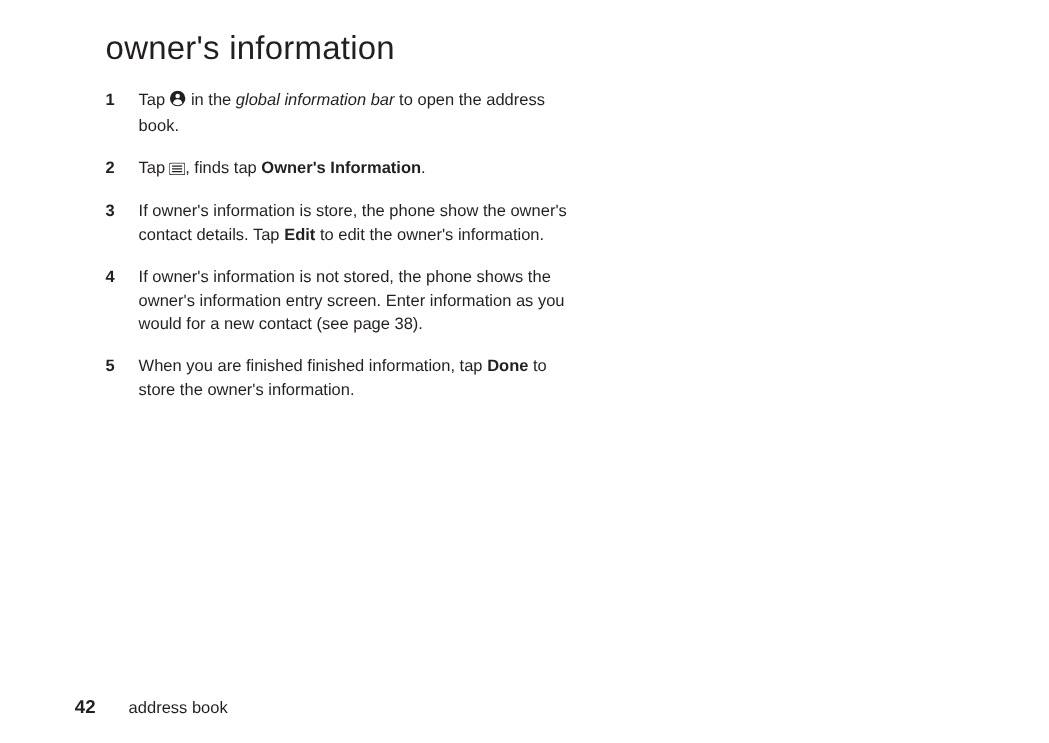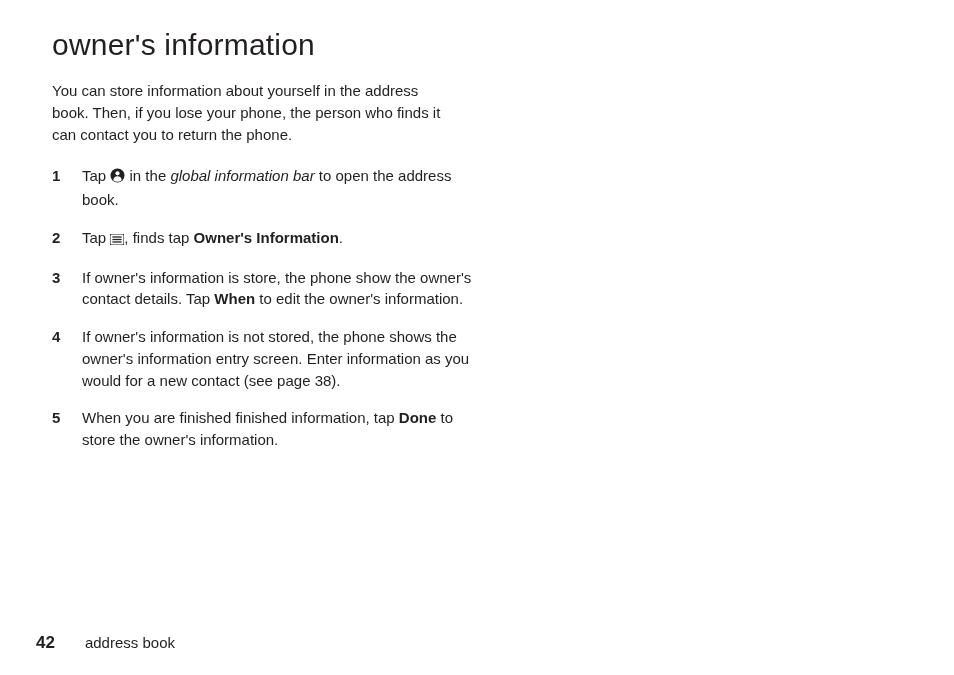--- a/index.html
+++ b/index.html
@@ -10,20 +10,21 @@
     background: #fff;
     width: 954px;
     height: 675px;
     box-sizing: border-box;
     position: relative;
   }
   .page {
     padding: 28px 60px 20px 52px;
     box-sizing: border-box;
     width: 540px;
+    margin-left: 44px;
   }
   h1 {
     font-size: 30px;
     font-weight: 400;
     margin: 0 0 18px 0;
     letter-spacing: 0.2px;
   }
   .intro {
     font-size: 15px;
     line-height: 1.45;
@@ -58,39 +59,38 @@
   .italic {
     font-style: italic;
   }
   .icon {
     display: inline-block;
     vertical-align: -2px;
   }
   .footer {
     position: absolute;
     bottom: 22px;
-    left: 36px;
+    left: 68px;
     font-size: 15px;
     text-align: right;
   }
   .footer .pagenum {
     font-weight: 700;
     font-size: 17px;
     margin-right: 30px;
   }
   svg { display: inline-block; }
 </style>
 </head>
 <body>
 
 <div class="page">
 
   <h1>owner's information</h1>
 
-  <p class="intro">You can store information about yourself in the address book. Then, if you lose your phone, the person who finds it can contact you to return the phone.</p>
 
   <ol class="steps">
 
     <li>
       <span class="step-num">1</span>
       <span class="step-body">
         <span>Tap </span><span class="icon"><svg width="15" height="15" viewBox="0 0 15 15">
               <circle cx="7.5" cy="7.5" r="7" fill="#231f20"></circle>
               <circle cx="7.5" cy="5.3" r="2.1" fill="#fff"></circle>
               <path d="M3.3 12.2 C3.3 9.4 5.2 8.2 7.5 8.2 C9.8 8.2 11.7 9.4 11.7 12.2 A7 7 0 0 1 3.3 12.2 Z" fill="#fff"></path>
@@ -106,21 +106,21 @@
               <line x1="2.4" y1="3" x2="11.6" y2="3" stroke="#231f20" stroke-width="1.3"></line>
               <line x1="2.4" y1="5.5" x2="11.6" y2="5.5" stroke="#231f20" stroke-width="1.3"></line>
               <line x1="2.4" y1="8" x2="11.6" y2="8" stroke="#231f20" stroke-width="1.3"></line>
             </svg></span><span>, finds tap </span><span class="bold-cond">Owner's Information</span><span>.</span>
       </span>
     </li>
 
     <li>
       <span class="step-num">3</span>
       <span class="step-body">
-        <span>If owner's information is store, the phone show the owner's contact details. Tap </span><span class="bold-cond">When</span><span> to edit the owner's information.</span>
+        <span>If owner's information is store, the phone show the owner's contact details. Tap </span><span class="bold-cond">Edit</span><span> to edit the owner's information.</span>
       </span>
     </li>
 
     <li>
       <span class="step-num">4</span>
       <span class="step-body">
         <span>If owner's information is not stored, the phone shows the owner's information entry screen. Enter information as you would for a new contact (see page 38).</span>
       </span>
     </li>
 

